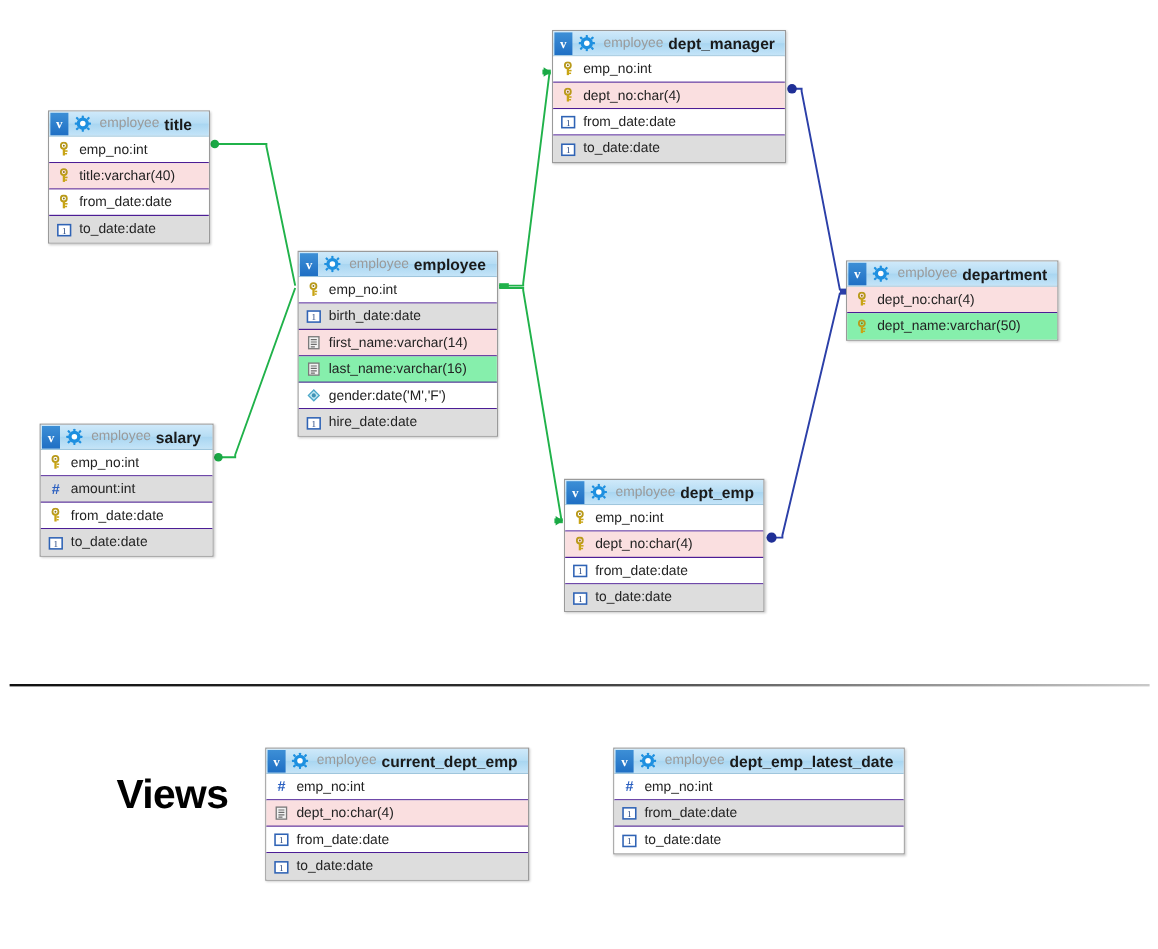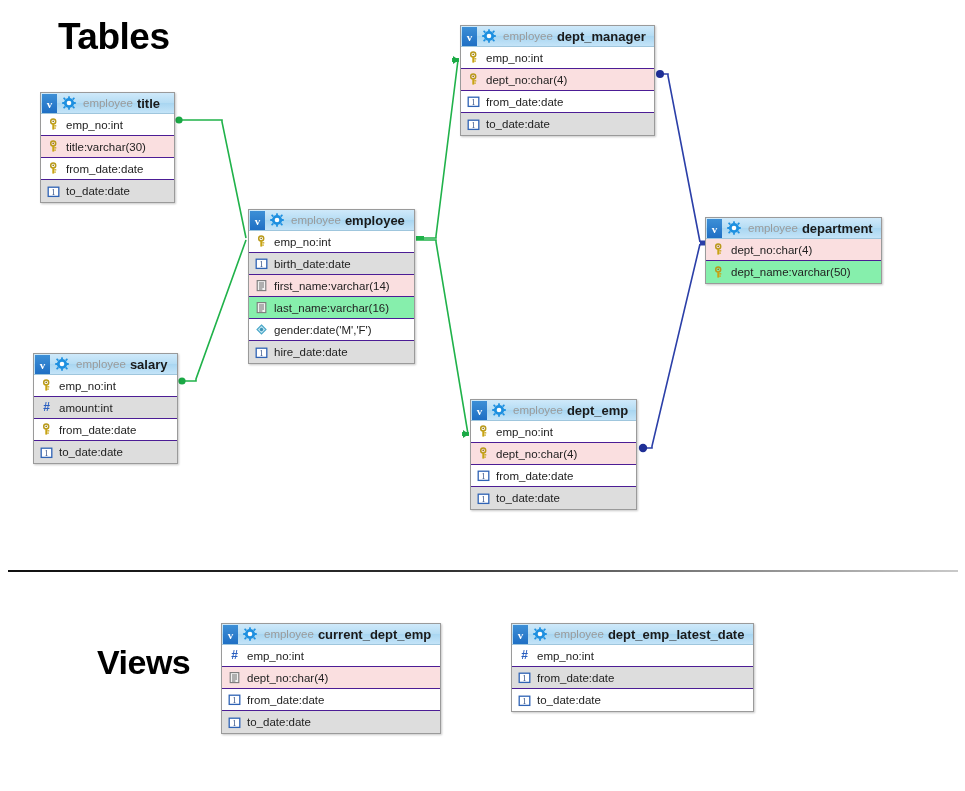--- a/index.html
+++ b/index.html
@@ -123,21 +123,20 @@
       <path d="M700,242 L706,242" stroke="#2b3fa8" stroke-width="3"></path>
     </g>
 
     <g>
       <path d="M639,448 L652,448 L652,446 L700,244" fill="none" stroke="#2b3fa8" stroke-width="1.6"></path>
       <circle cx="643" cy="448" r="4.2" fill="#1f2f96"></circle>
       <path d="M700,244 L706,244" stroke="#2b3fa8" stroke-width="3"></path>
     </g>
   </svg>
 
-  <div class="section-title" id="title-tables">Tables</div>
 
   <div class="divider"></div>
 
   <div class="section-title" id="title-views">Views</div>
 
   <div id="entity-layer">
       <div class="entity" style="left: 40px; top: 92px; width: 135px;">
         <div class="ent-header">
           <div class="vbadge">v</div>
           <span class="gear-ic">
@@ -178,21 +177,21 @@
             <svg width="13" height="13" viewBox="0 0 13 13">
               <circle cx="6.2" cy="3.4" r="2.5" fill="none" stroke="#b99a1a" stroke-width="1.5"></circle>
               <circle cx="6.2" cy="3.4" r="0.8" fill="#8c7512"></circle>
               <rect x="5.3" y="5.4" width="1.9" height="6.2" fill="#c8a415"></rect>
               <rect x="7.2" y="7.2" width="2.1" height="1.3" fill="#c8a415"></rect>
               <rect x="7.2" y="9.5" width="1.7" height="1.2" fill="#c8a415"></rect>
             </svg>
           </span>
           <span class="col-txt">title</span>
           <span class="col-txt"> : </span>
-          <span class="col-txt">varchar(30)</span>
+          <span class="col-txt">varchar(40)</span>
         </div>
         <div class="ent-row sh-white">
           <span class="col-ic">
             <svg width="13" height="13" viewBox="0 0 13 13">
               <circle cx="6.2" cy="3.4" r="2.5" fill="none" stroke="#b99a1a" stroke-width="1.5"></circle>
               <circle cx="6.2" cy="3.4" r="0.8" fill="#8c7512"></circle>
               <rect x="5.3" y="5.4" width="1.9" height="6.2" fill="#c8a415"></rect>
               <rect x="7.2" y="7.2" width="2.1" height="1.3" fill="#c8a415"></rect>
               <rect x="7.2" y="9.5" width="1.7" height="1.2" fill="#c8a415"></rect>
             </svg>

